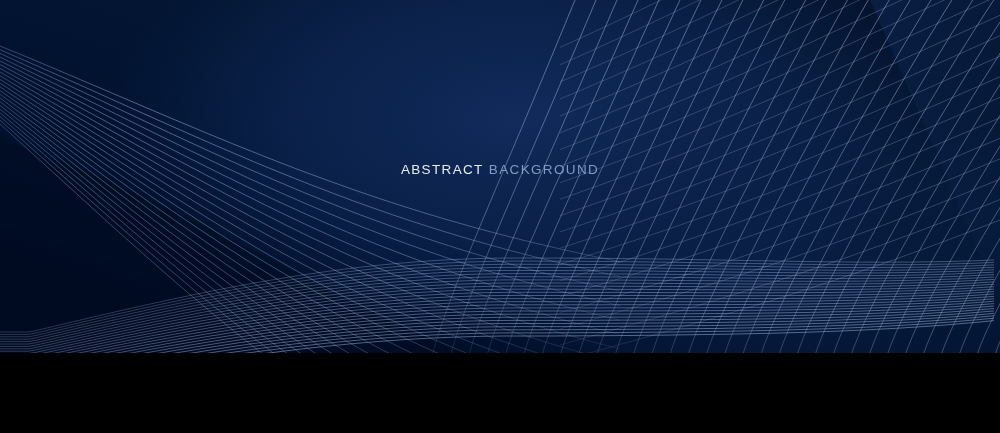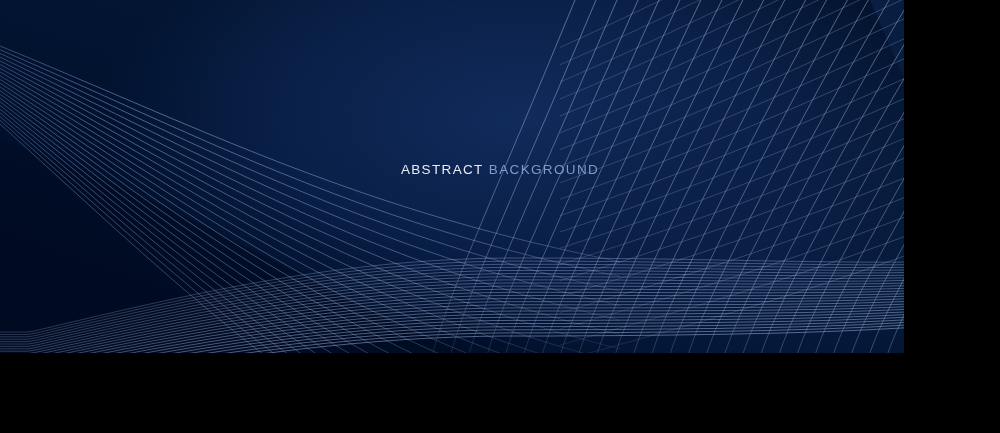--- a/index.html
+++ b/index.html
@@ -1,21 +1,21 @@
 <!DOCTYPE html>
 <html><head>
 <meta charset="utf-8">
 <style>
   html,body{margin:0;padding:0;background:#000;}
   body{
     width:1000px;height:433px;overflow:hidden;
     font-family:"Liberation Sans", sans-serif;
     -webkit-font-smoothing:antialiased;
   }
-  #stage{position:relative;width:904px;height:433px;overflow:hidden;background:#0369a1;}
+  #stage{position:relative;width:1000px;height:433px;overflow:hidden;background:#0369a1;}
 
   
   #artwork{
     position:absolute;left:0;top:0;width:1000px;height:353px;
     overflow:hidden;
     background:#00112e;
   }
   #artwork svg{position:absolute;left:0;top:0;display:block;}
 
   

